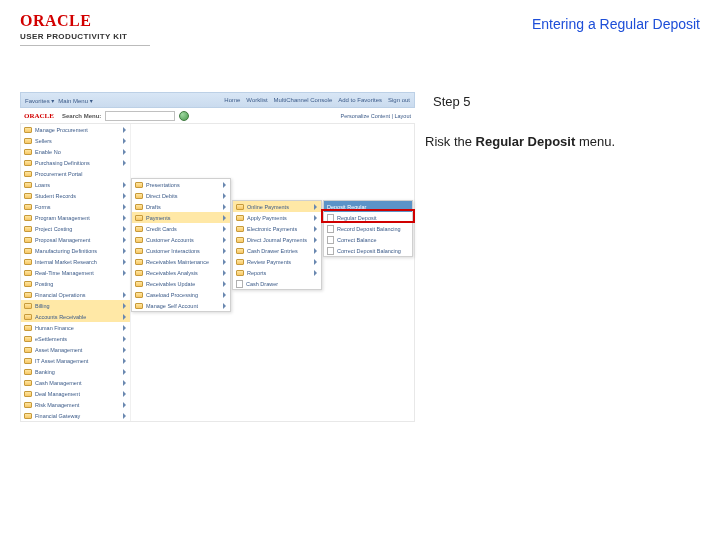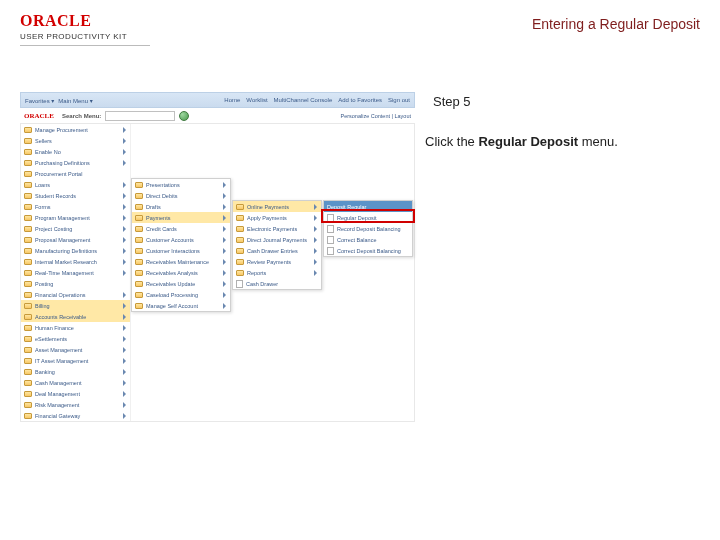--- a/index.html
+++ b/index.html
@@ -29,24 +29,25 @@
     letter-spacing: 0.5px;
   }
   .upk-sub {
     font-size: 8px;
     letter-spacing: 0.4px;
     color: #333;
     margin-top: 2px;
     border-bottom: 1px solid #bbb;
     padding-bottom: 4px;
     width: 130px;
+    font-weight: bold;
   }
   .doc-title {
     font-size: 14px;
-    color: #7f1d1d;
+    color: #1d4ed8;
     margin-top: 4px;
   }
   .content-row {
     display: flex;
     gap: 10px;
     padding: 40px 20px 0 20px;
     align-items: flex-start;
   }
   .screenshot-area {
     width: 395px;
@@ -497,17 +498,17 @@
           </div>
       </div>
 
       <div class="red-box"></div>
     </div>
   </div>
 
   <div class="instruction-col">
     <div class="step-label">Step 5</div>
     <div class="instruction-text">
-      <span>Click the </span><span class="bold">Regular Deposit</span><span> menu.</span>
+      <span>Risk the </span><span class="bold">Regular Deposit</span><span> menu.</span>
     </div>
   </div>
 
 </div>
 
 </body></html>

